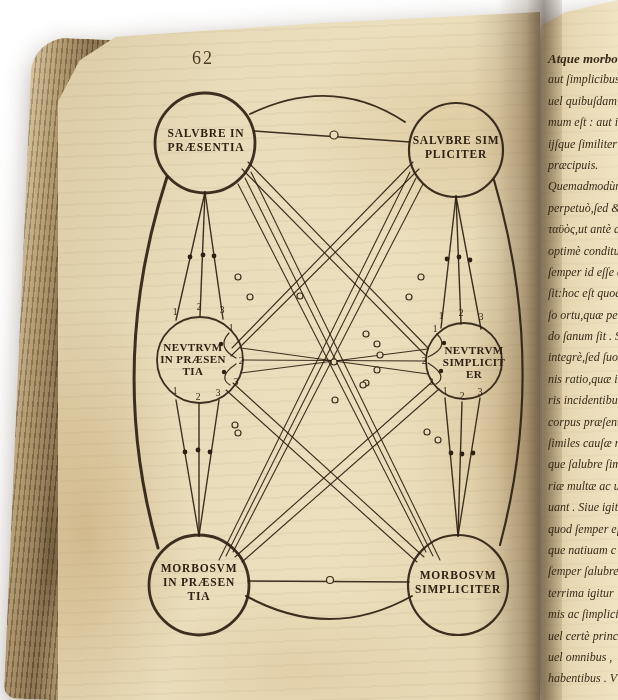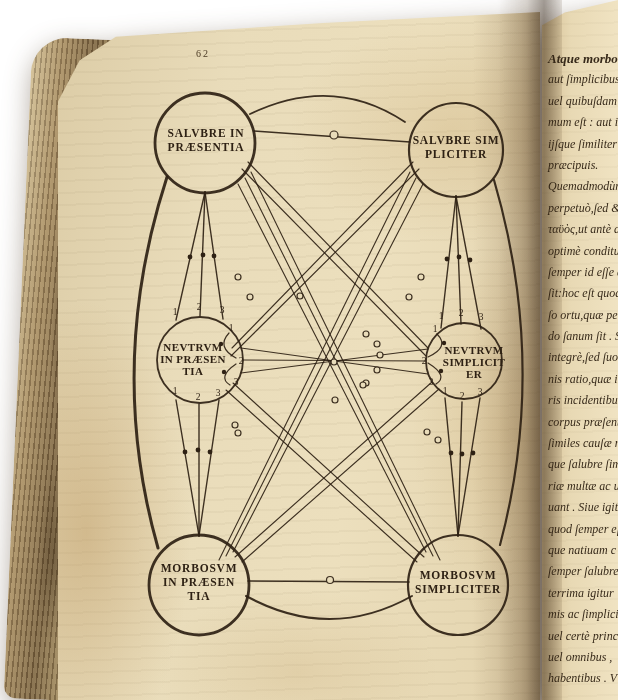--- a/index.html
+++ b/index.html
@@ -40,21 +40,21 @@
     clip-path:polygon(0 3.6%,30% 1.8%,100% 0,100% 100%,0 100%);
     background:
       repeating-linear-gradient(178deg, rgba(118,102,70,.04) 0 2px, transparent 2px 12px),
       linear-gradient(90deg,#d3bd92 0%,#e8d9b4 38%,#f0e3c2 100%);overflow:hidden;}
   .text-col{position:absolute;left:6px;top:48px;width:120px;color:#372a1a;
     font-size:12px;font-style:italic;line-height:21.4px;white-space:nowrap;}
   .text-col .tline{height:21.4px;}
   .text-col .tline:first-child{font-size:13px;font-weight:bold;}
 
   .page-number{position:absolute;left:178px;top:48px;width:50px;text-align:center;
-    font-size:10px;color:#4b3a24;letter-spacing:2px;}
+    font-size:18px;color:#4b3a24;letter-spacing:2px;}
 
   
   .diagram{position:absolute;left:0;top:0;width:618px;height:700px;}
   .diagram *{vector-effect:none;}
   .num{font:9.5px "Liberation Serif", serif;fill:#2e2114;text-anchor:middle;}
 
   
   .clabel{position:absolute;transform:translate(-50%,-50%);text-align:center;
     color:#2e2114;white-space:pre-line;font-family:"Liberation Serif",serif;}
   .big{font-size:11.5px;letter-spacing:.8px;line-height:14px;font-weight:600;}

